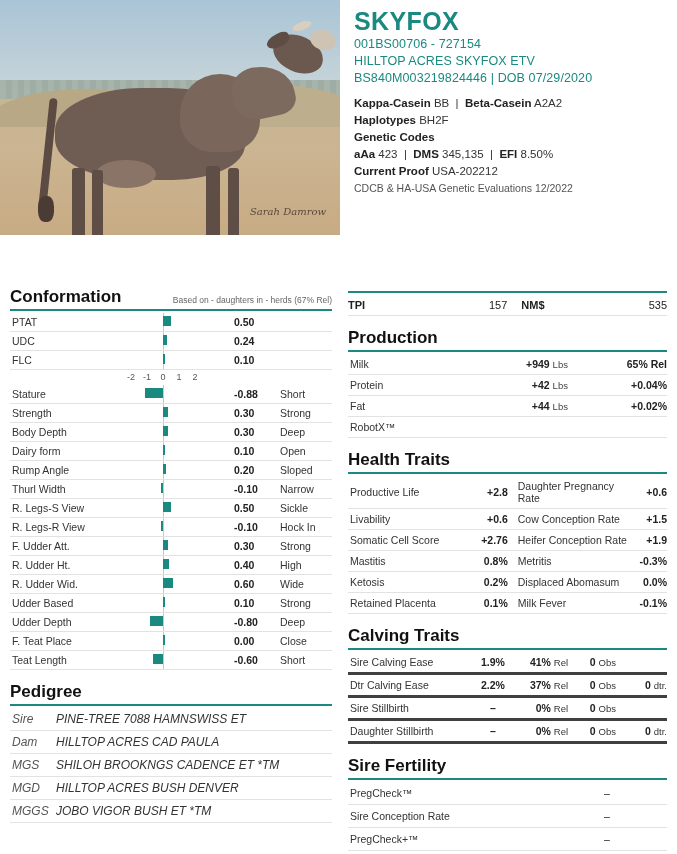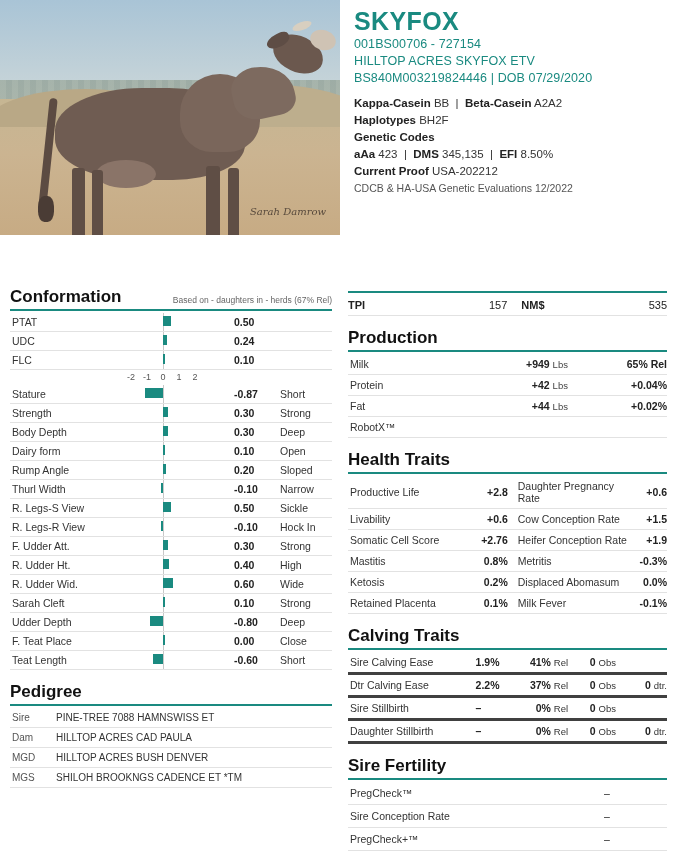--- a/index.html
+++ b/index.html
@@ -92,42 +92,42 @@
   .bar-cell { width: 130px; position:relative; height:15px; }
   .bar-cell .axis { position:absolute; left:65px; top:0; width:1px; height:100%; background:#c8c8c8; }
   .bar { position:absolute; top:3px; height:10px; background:#1a8a80; }
   .val-cell { width: 46px; text-align:left; font-weight:bold; font-size:10.5px; padding-left:6px !important;}
   .desc-cell { font-size:10.5px; color:#333; padding-left:6px !important; }
   .scale-row td { border-bottom:none !important; padding-top:1px; padding-bottom:1px; }
   .scale { position:relative; height:12px; font-size:9px; color:#555; }
   .scale span { position:absolute; top:0; transform:translateX(-50%); }
 
   
-  .ped-tbl td { font-size:10px; padding:4px 0; border-bottom:1px solid #e2e2e2; color:#333; }
+  .ped-tbl td { font-size:12px; padding:4px 0; border-bottom:1px solid #e2e2e2; color:#333;font-style:italic; }
   .ped-tbl td.lab { width:46px; color:#555; padding-left:2px !important;}
 
   
   .kv-tbl td { font-size:10.5px; padding:4px 0; border-bottom:1px solid #e2e2e2; }
   .kv-tbl td.k { color:#333; padding-left:2px !important; }
   .kv-tbl td.v { text-align:right; font-weight:bold; }
   .unit { font-weight:normal; font-size:9.5px; color:#444; }
 
   .tpi-row td { font-size:11px; font-weight:bold; padding:4px 0; border-bottom:1px solid #e2e2e2; }
   .tpi-row td.num { text-align:right; font-weight:normal; padding-right:14px;}
   .tpi-row td.num2 { text-align:right; font-weight:normal; }
 
   .four-tbl td { font-size:10.5px; padding:4px 0; border-bottom:1px solid #e2e2e2; }
   .four-tbl td.a { color:#333; padding-left:2px !important; width:42%; }
   .four-tbl td.b { text-align:right; font-weight:bold; width:11%; padding-right:10px;}
   .four-tbl td.c { color:#333; width:36%; }
   .four-tbl td.d { text-align:right; font-weight:bold; width:11%; }
 
   .calv-tbl td { font-size:10.5px; padding:4px 0; border-bottom:3px solid #404040; }
   .calv-tbl td.n { color:#333; padding-left:2px !important; width:40%;}
-  .calv-tbl td.p { text-align:left; font-weight:bold; width:14%; padding-right:10px; }
+  .calv-tbl td.p { text-align:center; font-weight:bold; width:14%; padding-right:10px; }
   .calv-tbl td.r { text-align:right; width:15%; font-weight:bold; }
   .calv-tbl td.o { text-align:right; width:15%; font-weight:bold; }
   .calv-tbl td.x { text-align:right; width:16%; font-weight:bold; }
   .lt { font-weight:normal; font-size:9.5px; color:#333; }
 
   .fert-tbl td { font-size:10.5px; padding:5px 0; border-bottom:1px solid #e2e2e2; }
   .fert-tbl td.k { color:#333; padding-left:2px !important;margin-top:20px; }
   .fert-tbl td.v { text-align:center; width:120px; }
 </style>
 </head>
@@ -261,21 +261,21 @@
     </table>
 
     <table class="conf-tbl">
       <tbody id="traits-body">
           <tr>
             <td class="conf-name">Stature</td>
             <td class="bar-cell">
               <div class="axis"></div>
               <div class="bar" style="left:47.4px;width:17.6px;"></div>
             </td>
-            <td class="val-cell">-0.87</td>
+            <td class="val-cell">-0.88</td>
             <td class="desc-cell">Short</td>
           </tr>
           <tr>
             <td class="conf-name">Strength</td>
             <td class="bar-cell">
               <div class="axis"></div>
               <div class="bar" style="left:65px;width:4.8px;"></div>
             </td>
             <td class="val-cell">0.30</td>
             <td class="desc-cell">Strong</td>
@@ -355,21 +355,21 @@
           <tr>
             <td class="conf-name">R. Udder Wid.</td>
             <td class="bar-cell">
               <div class="axis"></div>
               <div class="bar" style="left:65px;width:9.6px;"></div>
             </td>
             <td class="val-cell">0.60</td>
             <td class="desc-cell">Wide</td>
           </tr>
           <tr>
-            <td class="conf-name">Sarah Cleft</td>
+            <td class="conf-name">Udder Based</td>
             <td class="bar-cell">
               <div class="axis"></div>
               <div class="bar" style="left:65px;width:2px;"></div>
             </td>
             <td class="val-cell">0.10</td>
             <td class="desc-cell">Strong</td>
           </tr>
           <tr>
             <td class="conf-name">Udder Depth</td>
             <td class="bar-cell">
@@ -406,26 +406,30 @@
       <tbody id="ped-body">
           <tr>
             <td class="lab">Sire</td>
             <td>PINE-TREE 7088 HAMNSWISS ET</td>
           </tr>
           <tr>
             <td class="lab">Dam</td>
             <td>HILLTOP ACRES CAD PAULA</td>
           </tr>
           <tr>
+            <td class="lab">MGS</td>
+            <td>SHILOH BROOKNGS CADENCE ET *TM</td>
+          </tr>
+          <tr>
             <td class="lab">MGD</td>
             <td>HILLTOP ACRES BUSH DENVER</td>
           </tr>
           <tr>
-            <td class="lab">MGS</td>
-            <td>SHILOH BROOKNGS CADENCE ET *TM</td>
+            <td class="lab">MGGS</td>
+            <td>JOBO VIGOR BUSH ET *TM</td>
           </tr>
         </tbody>
     </table>
   </div>
 
   <div id="right-col">
 
     <div style="height:14px"></div>
     <div class="sect-rule"></div>
     <table class="kv-tbl">

